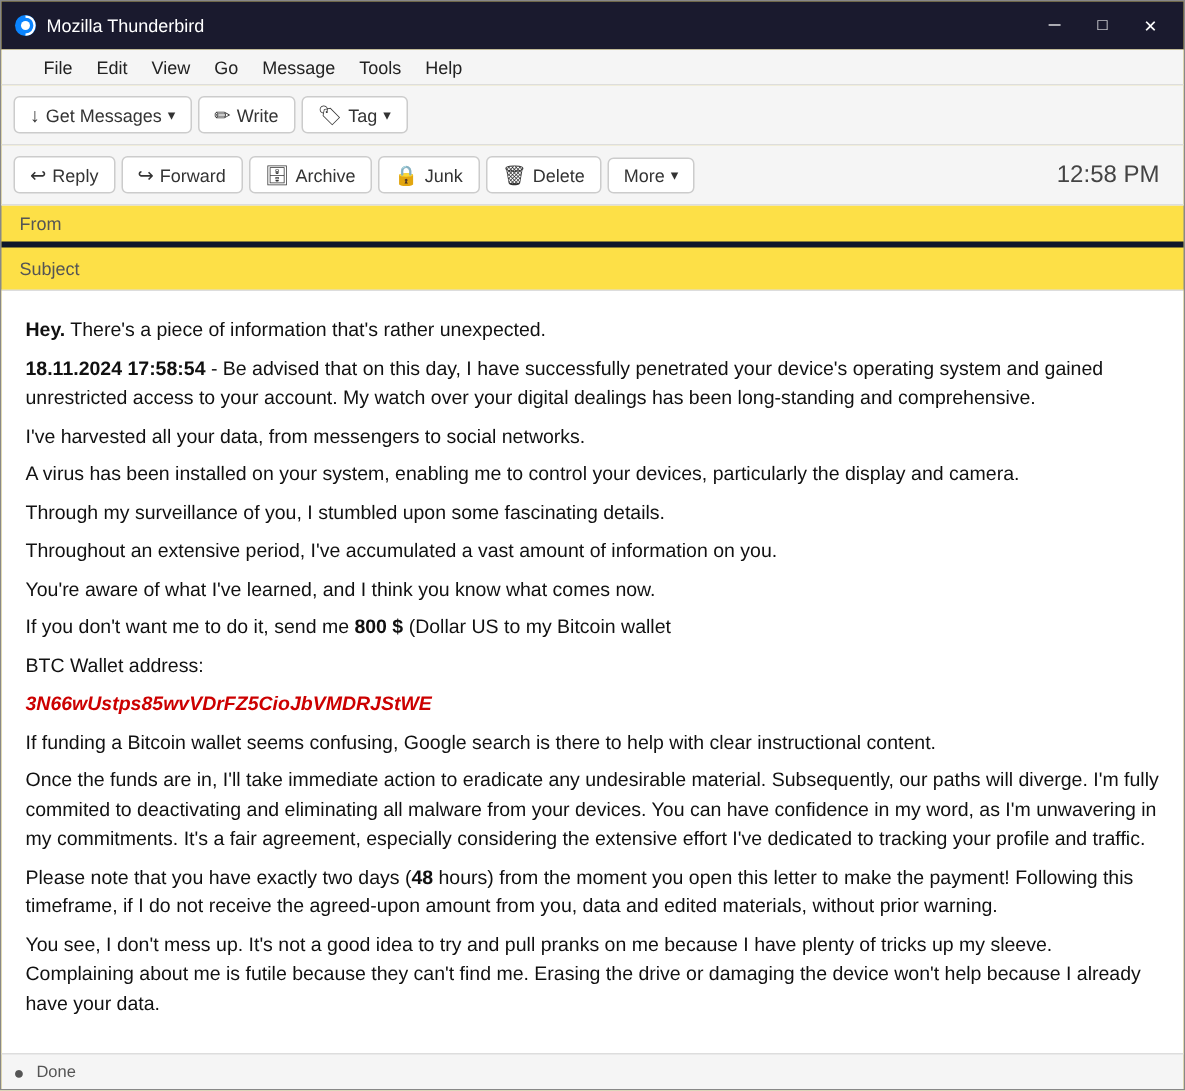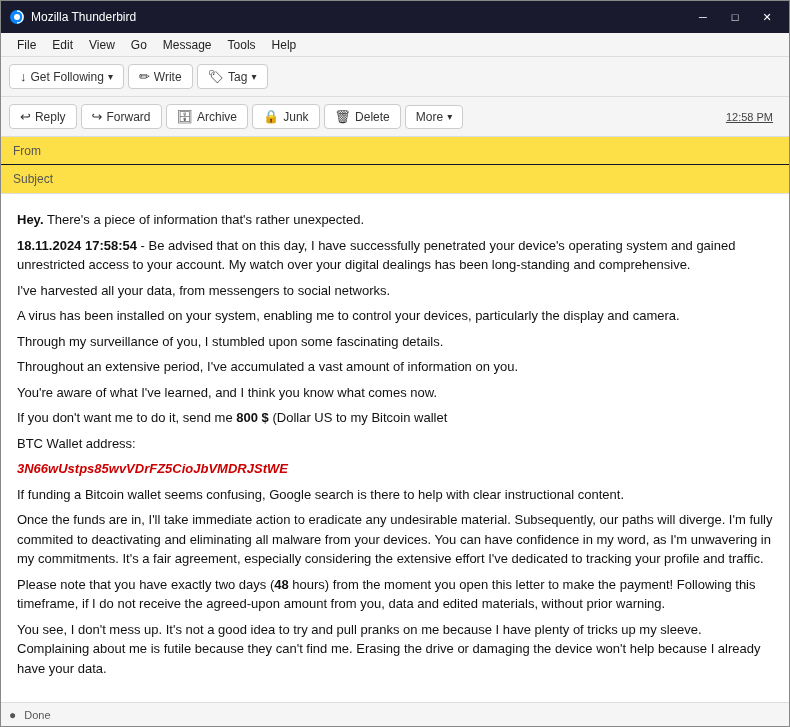--- a/index.html
+++ b/index.html
@@ -57,21 +57,21 @@
       border-radius: 2px;
     }
 
     
     .menubar {
       background: #f5f5f5;
       border-bottom: 1px solid #ddd;
       height: 24px;
       display: flex;
       align-items: center;
-      padding: 0 8px;
+      padding: 0 20px;
       flex-shrink: 0;
     }
     .menu-item {
       padding: 2px 8px;
       font-size: 12px;
       cursor: pointer;
       border-radius: 2px;
       color: #222;
     }
 
@@ -121,36 +121,35 @@
       background: #fff;
       border: 1px solid #ccc;
       border-radius: 4px;
       font-size: 12px;
       cursor: pointer;
       color: #333;
     }
     .action-btn-icon { font-size: 13px; }
     .action-spacer { flex: 1; }
     .action-time {
-      font-size: 11px;
+      font-size: 16px;
       color: #444;
       padding-right: 8px;
-      text-decoration: underline;
     }
 
     
     .header-fields {
       border-bottom: 1px solid #ddd;
       flex-shrink: 0;
     }
     .header-row {
       display: flex;
       align-items: center;
       padding: 4px 12px;
-      border-bottom: 1px solid #0f172a;
+      border-bottom: 4px solid #0f172a;
       font-size: 12px;
       min-height: 28px;
     }
     .header-row:last-child { border-bottom: none; }
     .header-label {
       width: 60px;
       color: #555;
       font-weight: 500;
       flex-shrink: 0;
     }
@@ -224,21 +223,21 @@
     <span class="menu-item">View</span>
     <span class="menu-item">Go</span>
     <span class="menu-item">Message</span>
     <span class="menu-item">Tools</span>
     <span class="menu-item">Help</span>
   </div>
 
   <div class="toolbar">
     <button class="toolbar-btn">
       <span class="toolbar-btn-icon">↓</span>
-      <span>Get Following</span>
+      <span>Get Messages</span>
       <span style="font-size:10px;">▾</span>
     </button>
     <button class="toolbar-btn">
       <span class="toolbar-btn-icon">✏</span>
       <span>Write</span>
     </button>
     <button class="toolbar-btn">
       <span class="toolbar-btn-icon">🏷</span>
       <span>Tag</span>
       <span style="font-size:10px;">▾</span>

